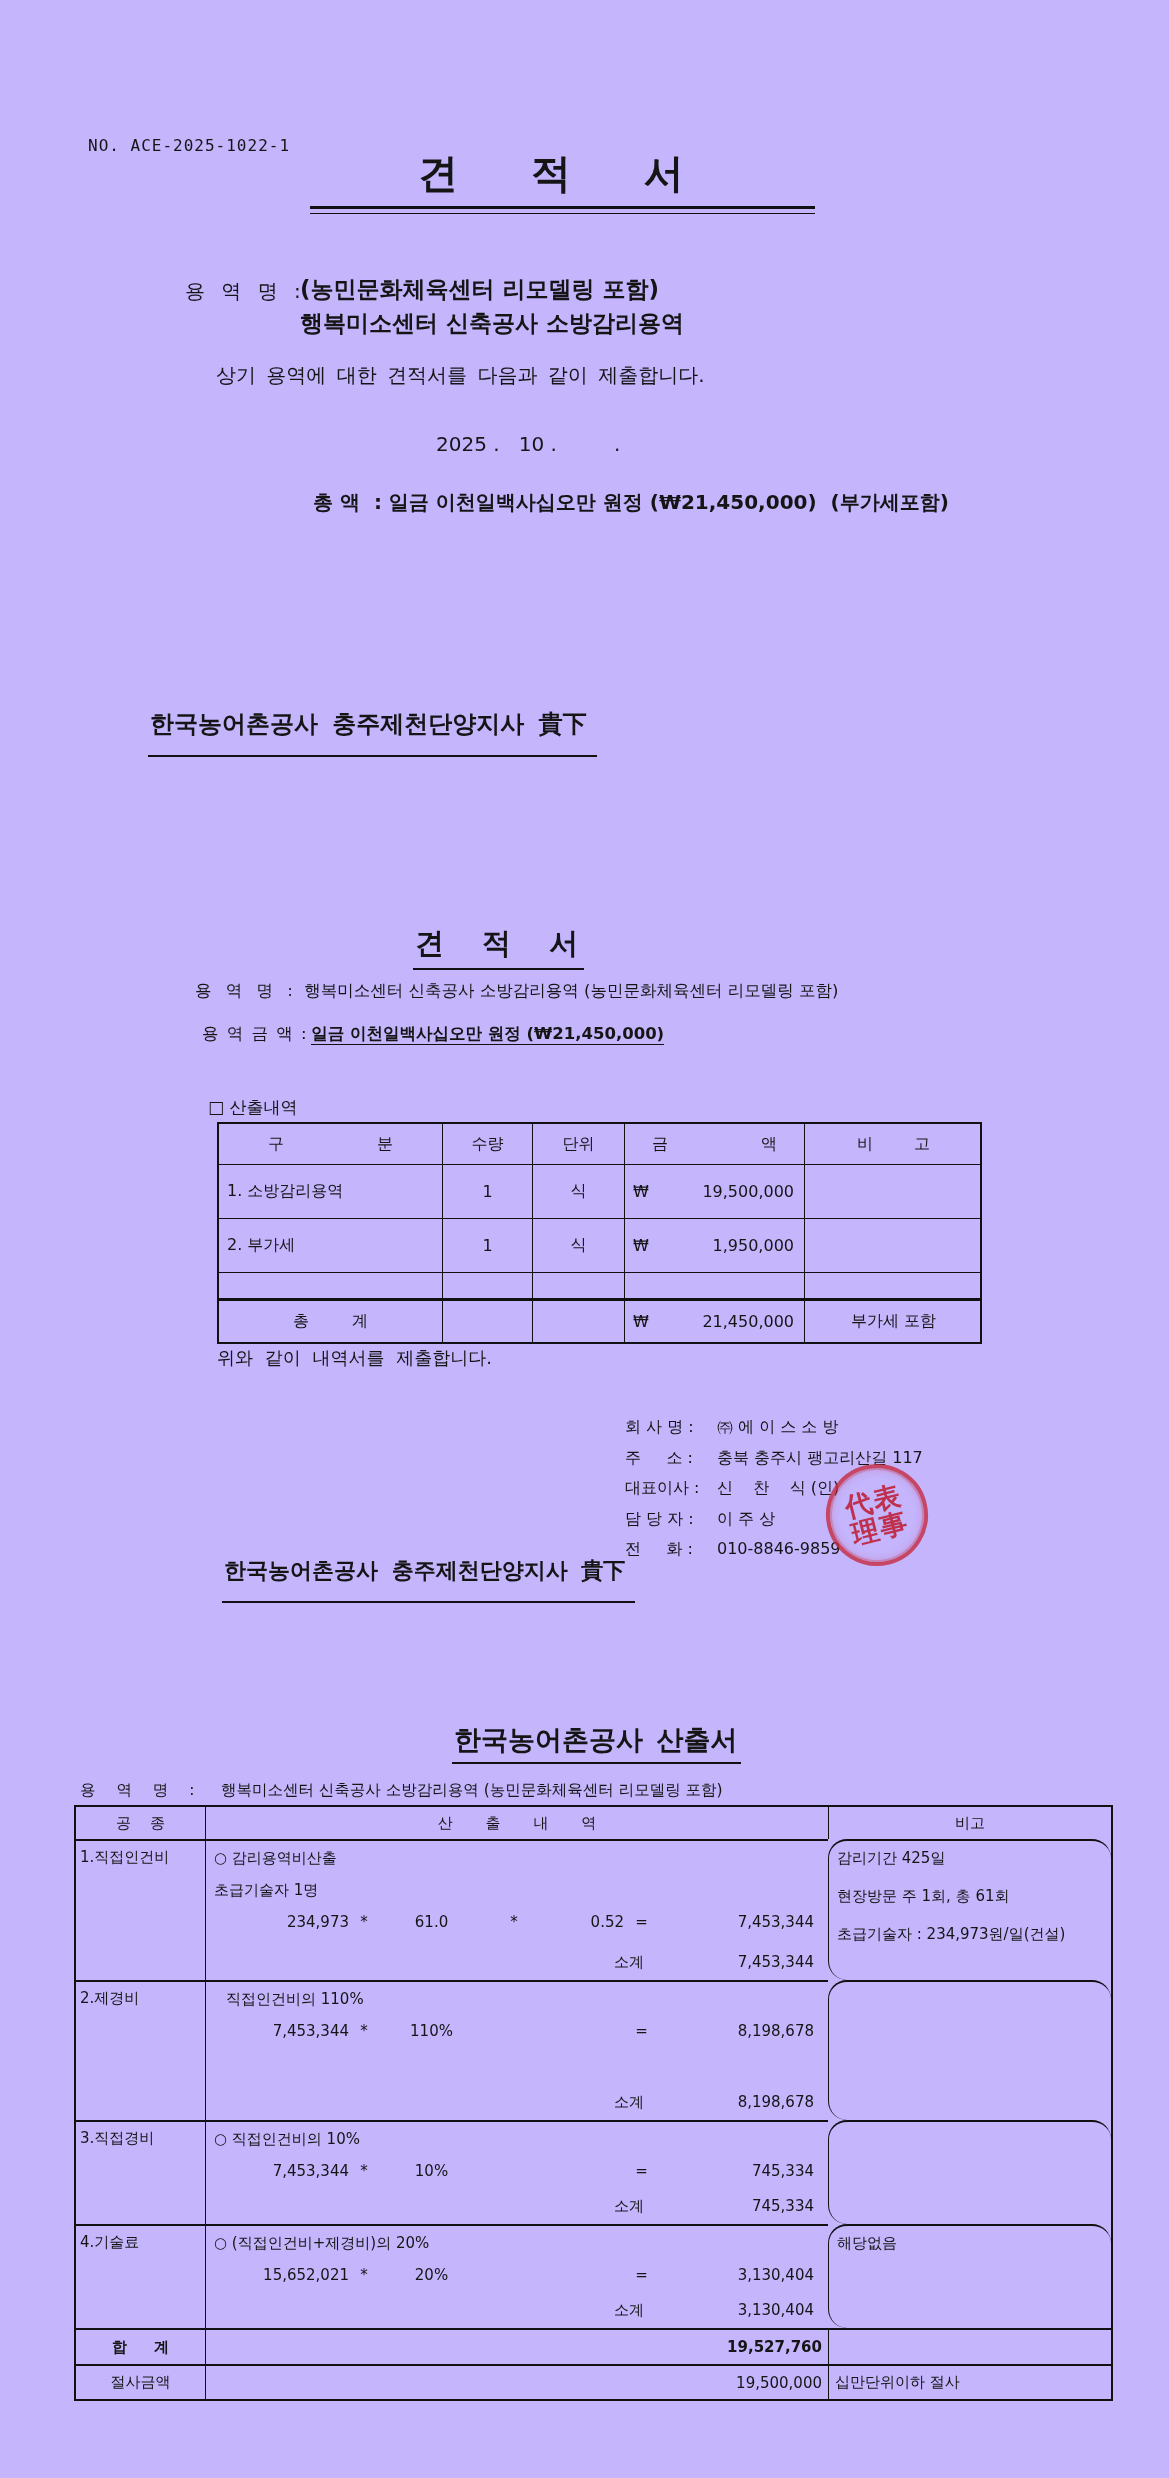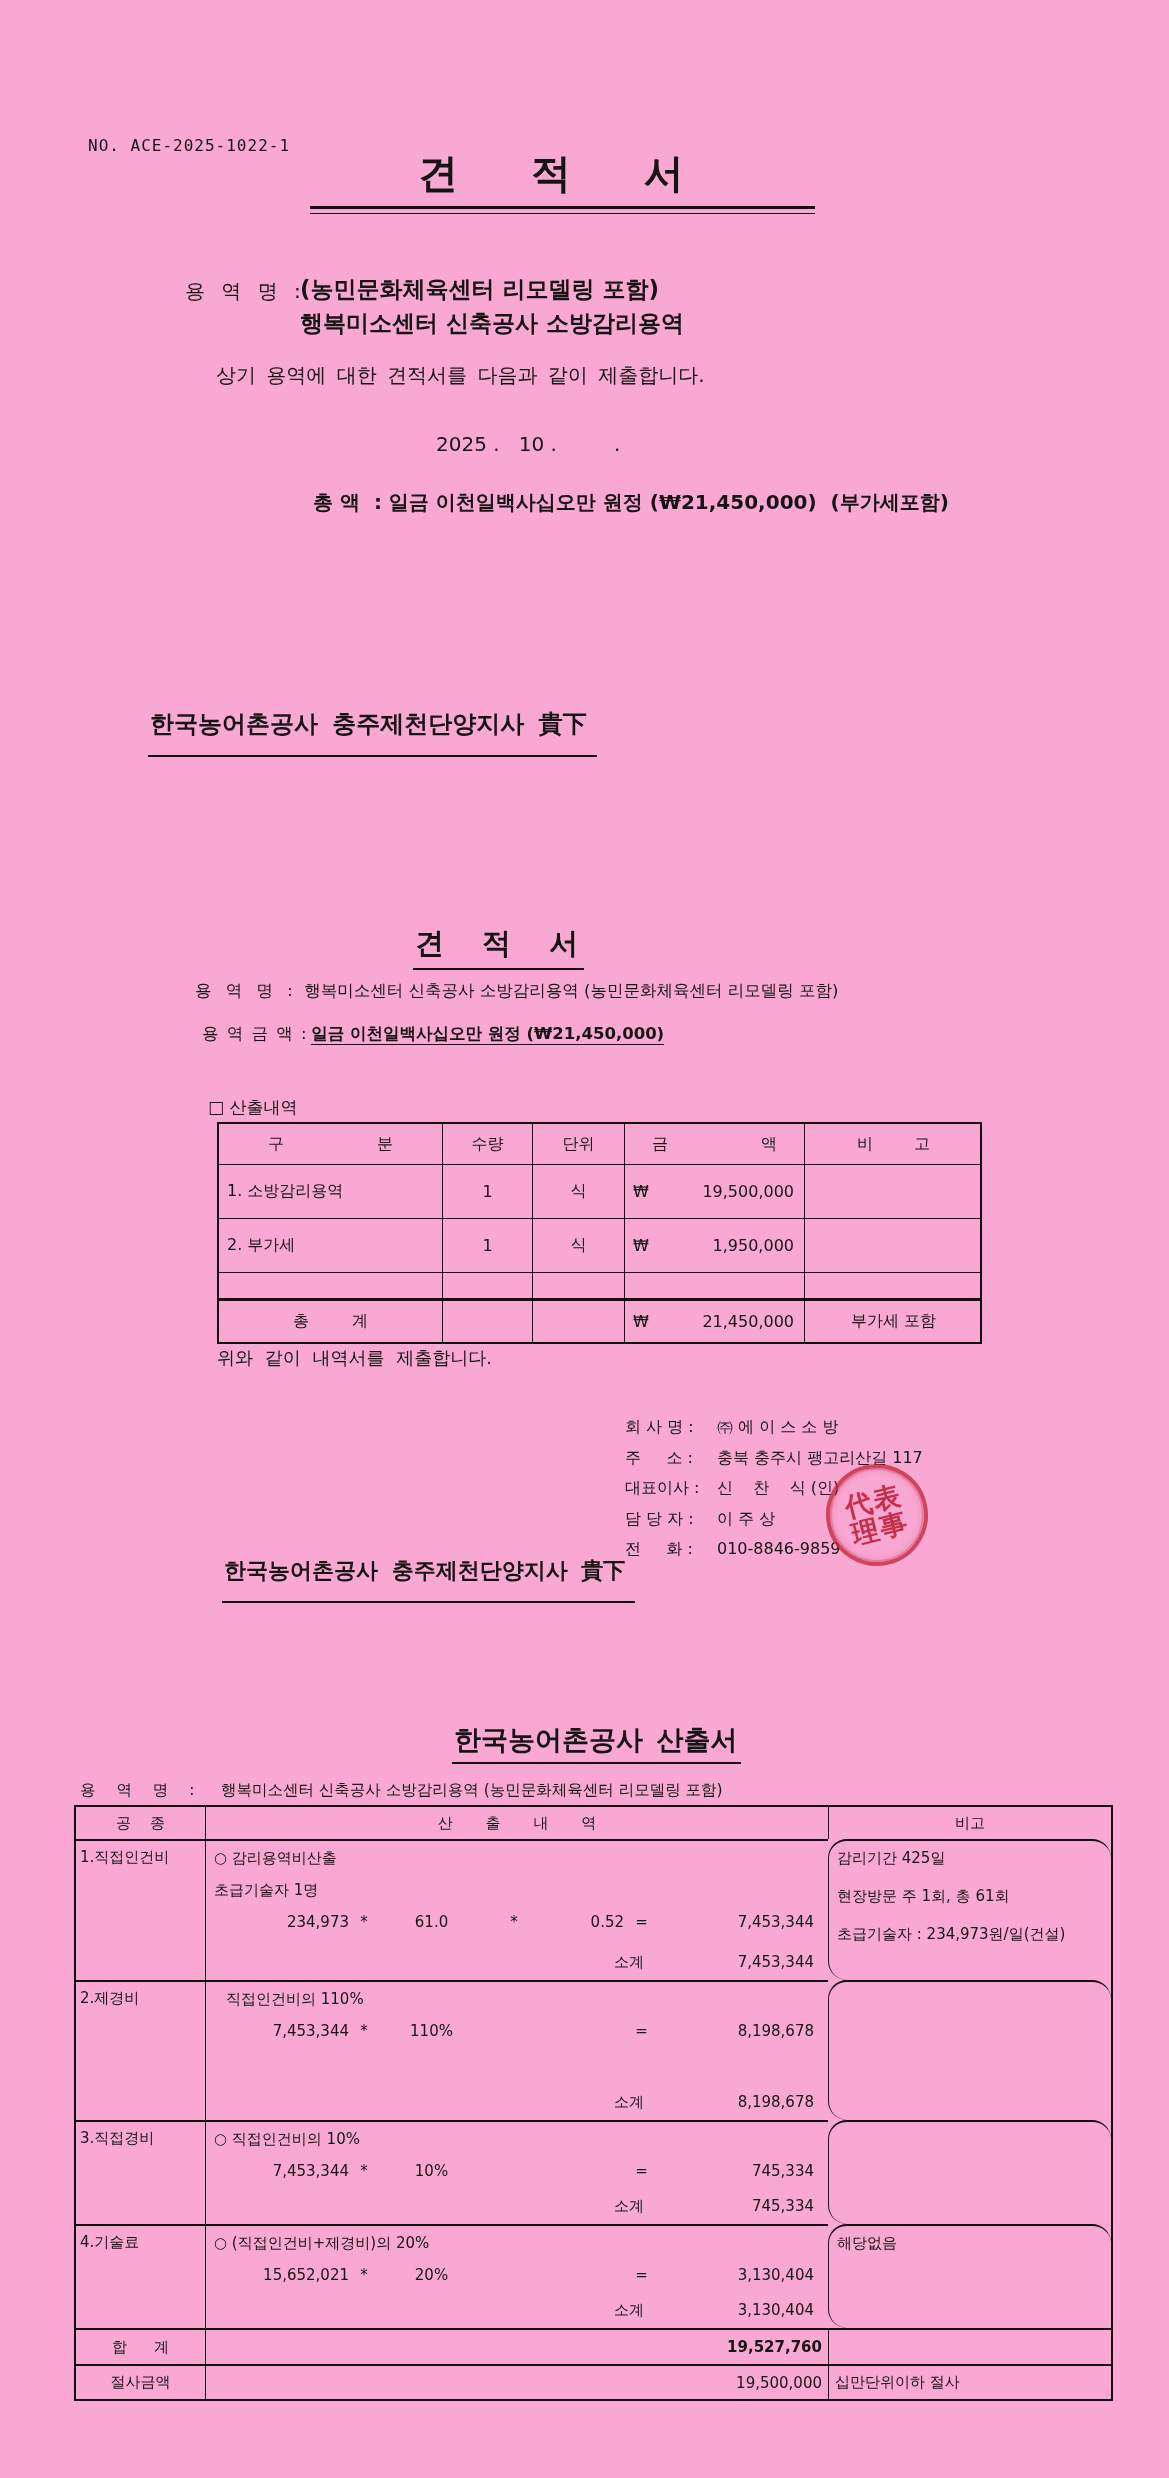--- a/index.html
+++ b/index.html
@@ -1,17 +1,17 @@
 <!DOCTYPE html>
 <html><head>
 <meta charset="utf-8">
 <style>
   html,body{margin:0;padding:0;background:#888;}
   .page{
-    position:relative;width:1169px;height:2478px;background:#f9a8d4;
+    position:relative;width:1169px;height:2478px;background:#c4b5fd;
     font-family:"DejaVu Sans","Liberation Sans",sans-serif;color:#151515;
     overflow:hidden;margin:0 auto;
   }
   .abs{position:absolute;}
   .pre{white-space:pre;}
   
   .doc-no{left:88px;top:136px;font-family:"DejaVu Sans Mono","Liberation Mono",monospace;font-size:16px;letter-spacing:1px;}
   .title1{left:418px;top:146px;font-size:40px;font-weight:bold;word-spacing:55px;letter-spacing:2px;}
   .title1-rule{left:310px;top:206px;width:505px;height:4px;border-top:3px solid #111;border-bottom:1px solid #111;}
   .svc-label1{left:185px;top:278px;font-size:20px;word-spacing:10px;}
@@ -75,21 +75,21 @@
   .c-a{width:135px;text-align:right;}
   .c-op1{width:30px;text-align:center;}
   .c-b{width:105px;text-align:center;}
   .c-op2{width:60px;text-align:center;}
   .c-c{width:80px;text-align:right;}
   .c-eq{width:35px;text-align:center;}
   .c-res{flex:1;text-align:right;padding-right:6px;}
   .subtotal{display:flex;justify-content:flex-end;margin-top:auto;line-height:19px;}
   .st-val{width:170px;text-align:right;padding-right:6px;}
   .note{padding:8px 6px 6px 8px;display:flex;flex-direction:column;gap:19px;line-height:19px;border-radius:19px;}
-  .sum-label{display:flex;align-items:center;justify-content:center;font-weight:normal;word-spacing:22px;}
+  .sum-label{display:flex;align-items:center;justify-content:center;font-weight:bold;word-spacing:22px;}
   .sum-val{display:flex;align-items:center;justify-content:flex-end;padding-right:6px;font-weight:bold;}
   .cut-label{display:flex;align-items:center;justify-content:center;}
   .cut-val{display:flex;align-items:center;justify-content:flex-end;padding-right:6px;}
   .cut-note{display:flex;align-items:center;padding-left:6px;}
 </style>
 </head>
 <body>
 
 <div class="page">
 

